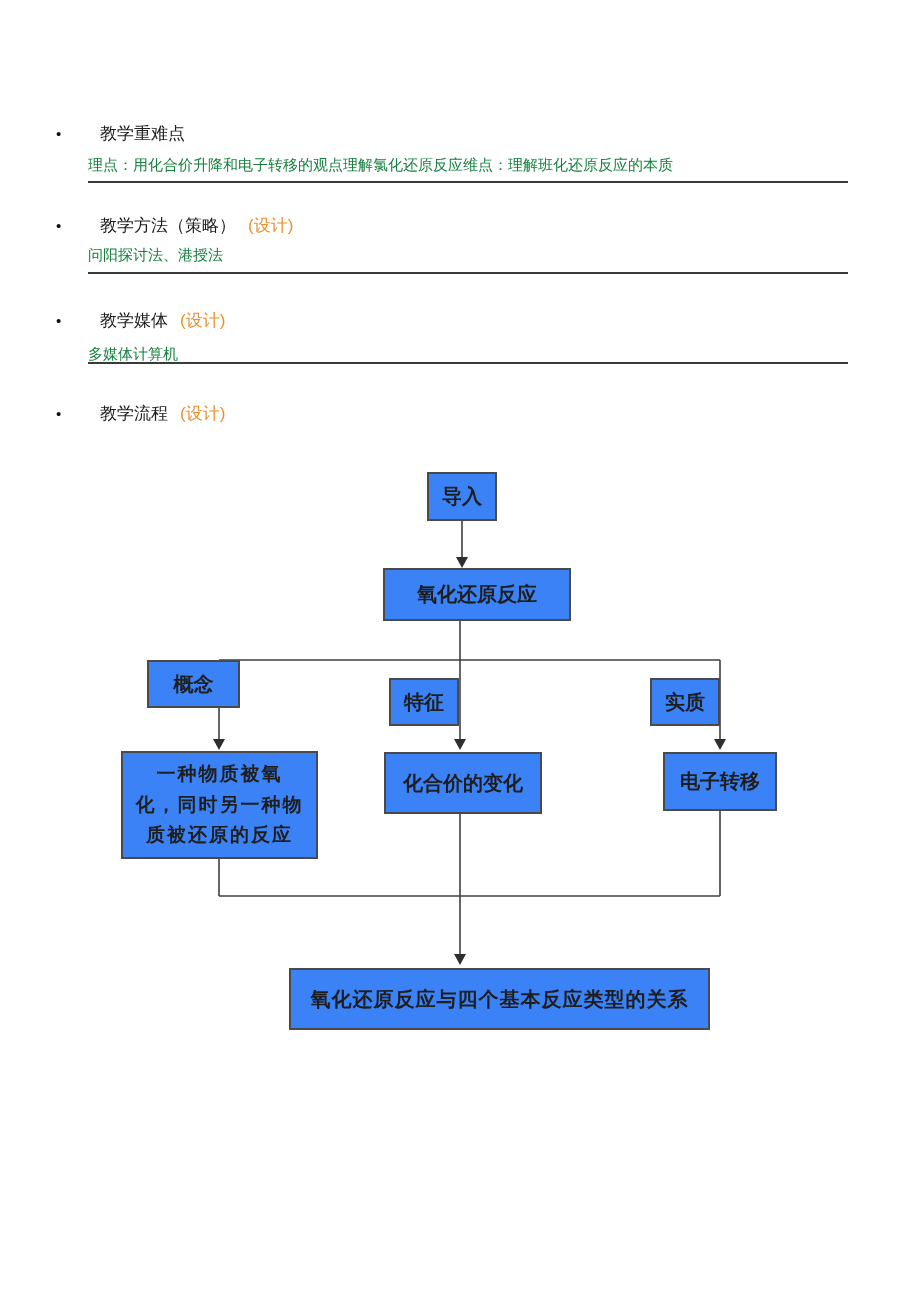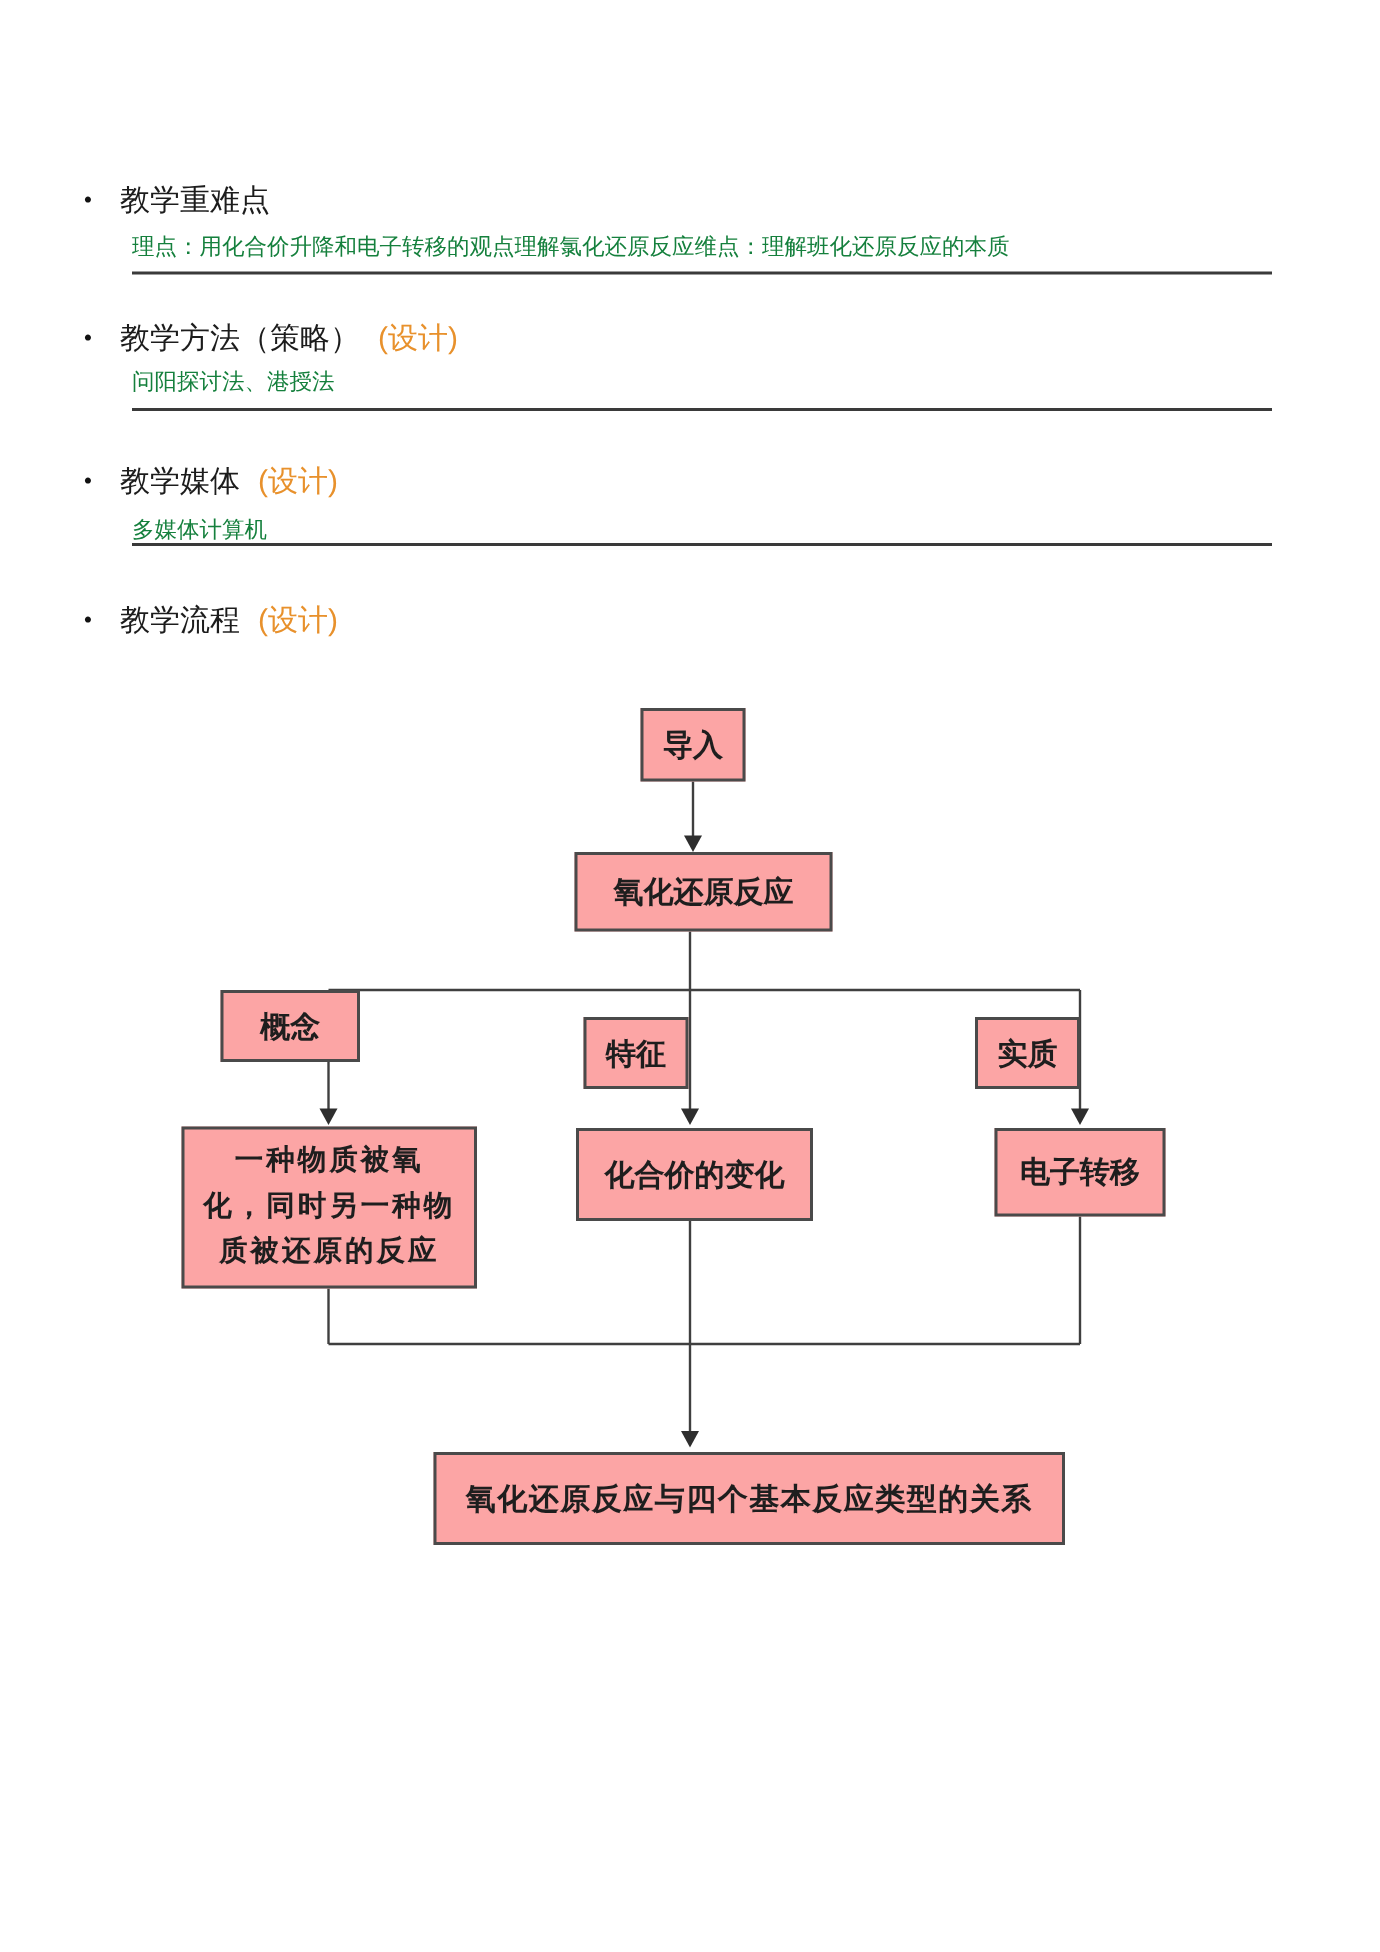--- a/index.html
+++ b/index.html
@@ -3,34 +3,34 @@
 <meta charset="utf-8">
 <style>
   html,body{margin:0;padding:0;}
   body{
     width:920px;height:1301px;position:relative;background:#ffffff;
     font-family:"Liberation Sans","DejaVu Sans",sans-serif;
     color:#1c1c1c;overflow:hidden;
   }
   .section{position:absolute;left:0;width:920px;}
   .bullet{position:absolute;left:56px;top:0;font-size:15px;line-height:28px;color:#111;}
-  .h-row{position:absolute;left:80px;top:0;line-height:28px;font-size:20px;color:#1c1c1c;white-space:nowrap;text-align:center;}
+  .h-row{position:absolute;left:100px;top:0;line-height:28px;font-size:17px;color:#1c1c1c;white-space:nowrap;text-align:center;}
   .h-suffix{color:#E8912C;margin-left:12px;}
   .body-text{position:absolute;left:88px;font-size:15px;line-height:20px;color:#15803d;white-space:nowrap;}
   .rule{position:absolute;left:88px;width:760px;height:2px;background:#3a3a3a;}
 
   
   #connectors{position:absolute;left:0;top:0;z-index:1;pointer-events:none;}
   .fc-box{
-    position:absolute;z-index:2;box-sizing:border-box;background:#fca5a5;
+    position:absolute;z-index:2;box-sizing:border-box;background:#3b82f6;
     border:2px solid #4a4a4a;display:flex;align-items:center;justify-content:center;
     font-weight:700;color:#1e1e1e;text-align:center;
   }
   #n-intro{left:427px;top:472px;width:70px;height:49px;font-size:20px;}
-  #n-redox{left:383px;top:568px;width:172px;height:53px;font-size:20px;}
+  #n-redox{left:383px;top:568px;width:188px;height:53px;font-size:20px;}
   #n-concept{left:147px;top:660px;width:93px;height:48px;font-size:20px;}
   #n-feature{left:389px;top:678px;width:70px;height:48px;font-size:20px;}
   #n-essence{left:650px;top:678px;width:70px;height:48px;font-size:20px;}
   #n-concept-detail{left:121px;top:751px;width:197px;height:108px;font-size:19px;white-space:pre-line;line-height:1.6;letter-spacing:2px;}
   #n-feature-detail{left:384px;top:752px;width:158px;height:62px;font-size:20px;}
   #n-essence-detail{left:663px;top:752px;width:114px;height:59px;font-size:20px;}
   #n-conclusion{left:261px;top:968px;width:421px;height:62px;font-size:20px;letter-spacing:1px;margin-left:28px;}
 </style>
 </head>
 <body>

